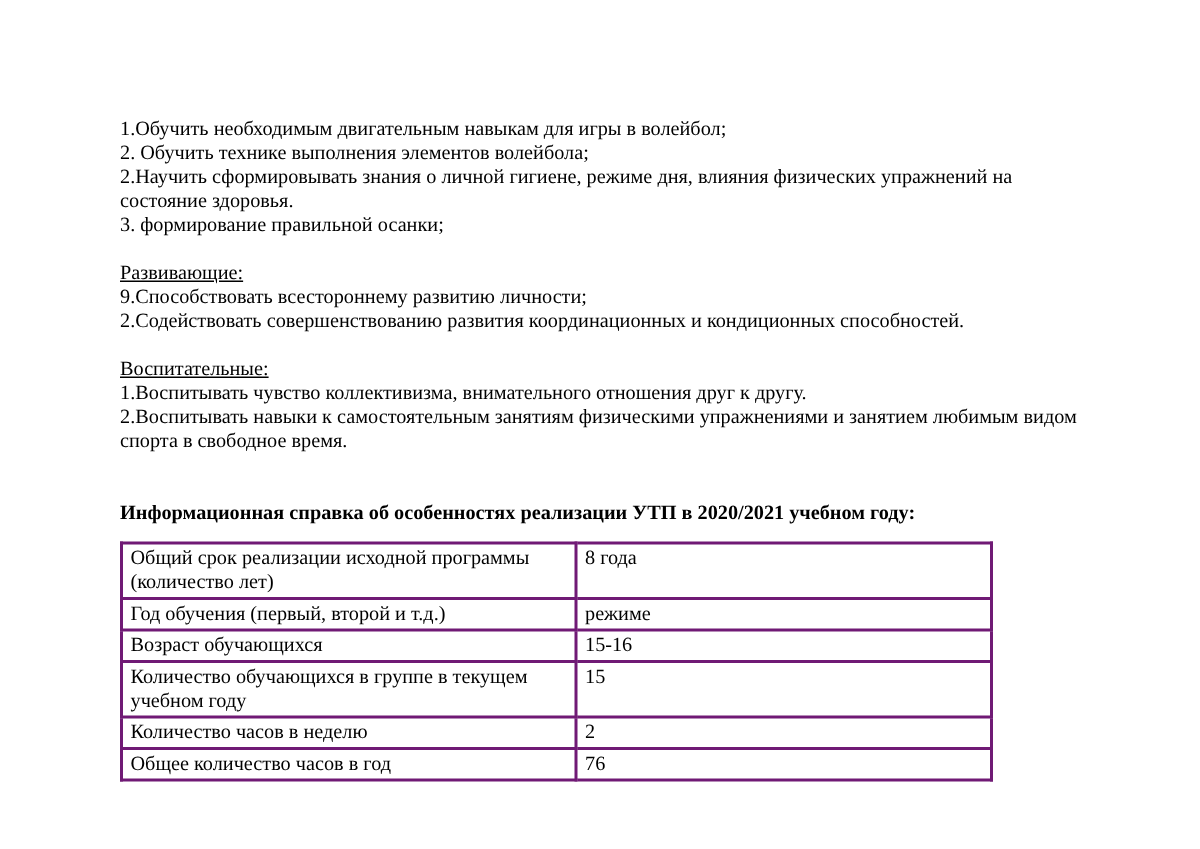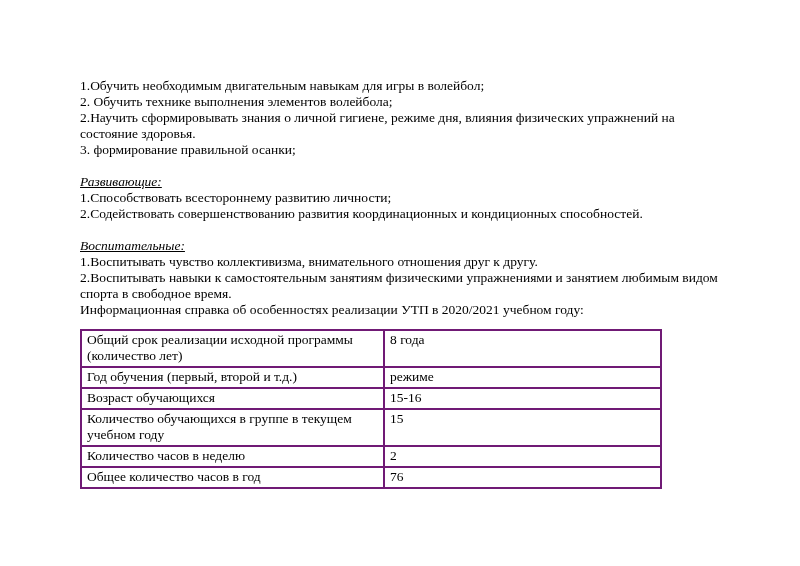--- a/index.html
+++ b/index.html
@@ -21,26 +21,26 @@
     padding: 78px 70px 0 80px;
     background: #ffffff;
   }
   .line {
     line-height: 16px;
   }
   .section {
     margin-top: 16px;
   }
   .section-heading {
-    font-style: italic;
     text-decoration: underline;
     line-height: 16px;
   }
   .info-heading {
-    font-weight: normal;
+    margin-top: 32px;
+    font-weight: bold;
     line-height: 16px;
   }
   table.info-table {
     margin-top: 11px;
     border-collapse: collapse;
     width: 580px;
     table-layout: fixed;
   }
   table.info-table td {
     border: 2px solid #701a75;
@@ -58,21 +58,21 @@
 
   <div class="para">
     <div class="line">1.Обучить необходимым двигательным навыкам для игры в волейбол;</div>
     <div class="line">2. Обучить технике выполнения элементов волейбола;</div>
     <div class="line">2.Научить сформировывать знания о личной гигиене, режиме дня, влияния физических упражнений на состояние здоровья.</div>
     <div class="line">3. формирование правильной осанки;</div>
   </div>
 
   <div class="section">
     <div class="section-heading">Развивающие:</div>
-    <div class="line">1.Способствовать всестороннему развитию личности;</div>
+    <div class="line">9.Способствовать всестороннему развитию личности;</div>
     <div class="line">2.Содействовать совершенствованию развития координационных и кондиционных способностей.</div>
   </div>
 
   <div class="section">
     <div class="section-heading">Воспитательные:</div>
     <div class="line">1.Воспитывать чувство коллективизма, внимательного отношения друг к другу.</div>
     <div class="line">2.Воспитывать навыки к самостоятельным занятиям физическими упражнениями и занятием любимым видом спорта в свободное время.</div>
   </div>
 
   <div class="info-heading">Информационная справка об особенностях реализации УТП в 2020/2021 учебном году:</div>

